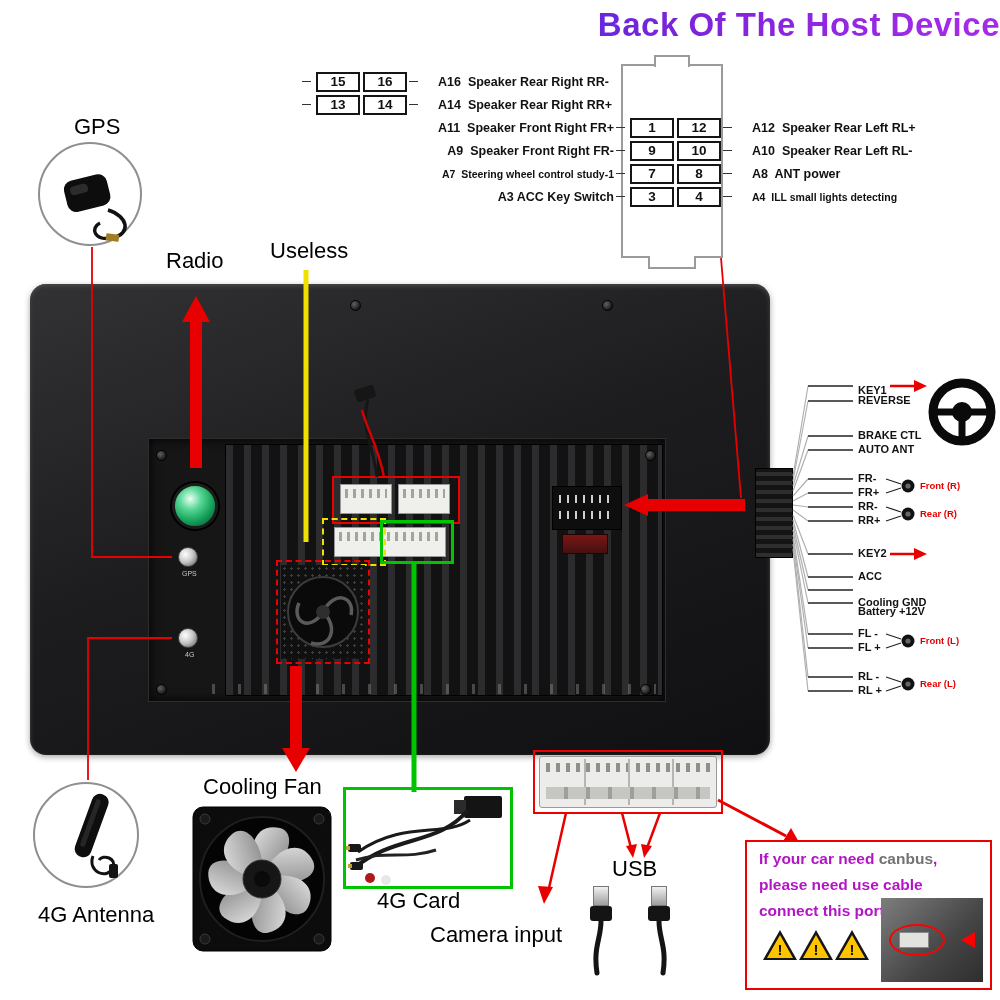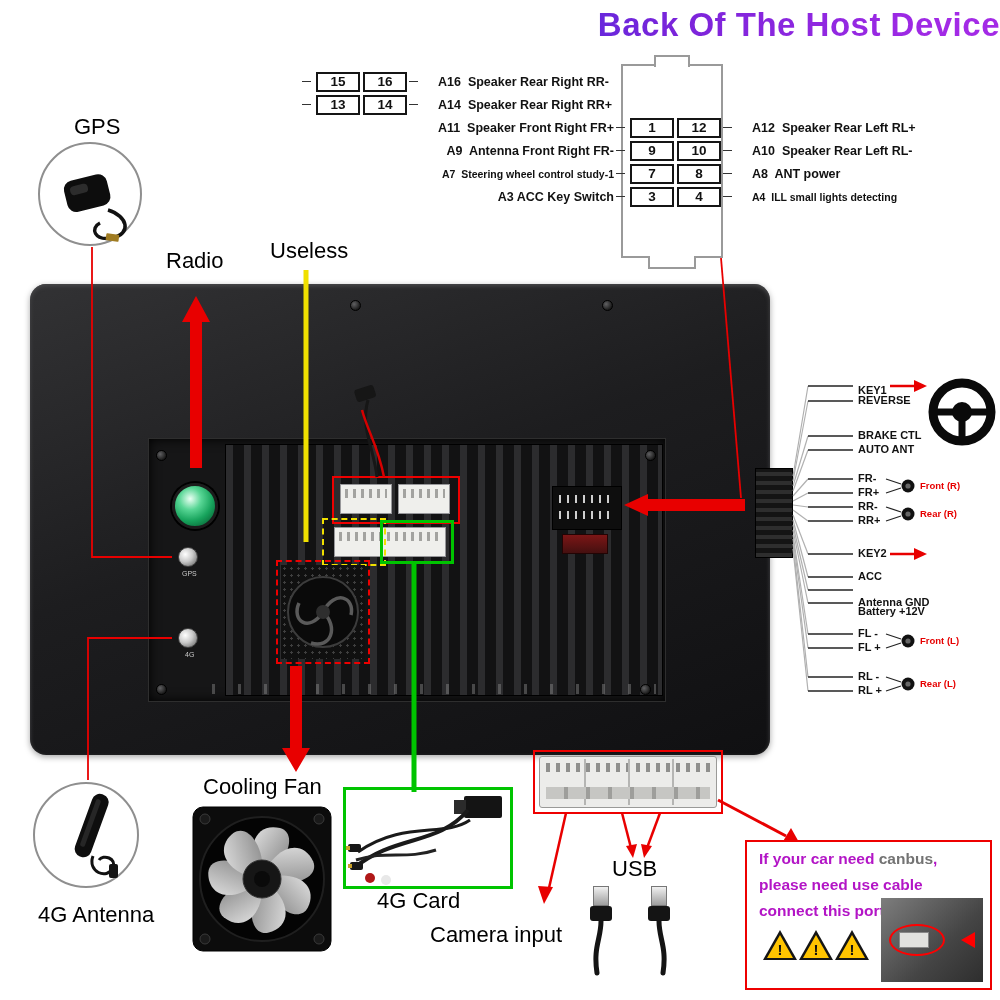--- a/index.html
+++ b/index.html
@@ -99,21 +99,21 @@
       </div>
     <div class="pin-row">
         <span class="pl">A11  Speaker Front Right FR+</span>
         <span class="tick"></span>
         <span class="cell">1</span>
         <span class="cell">12</span>
         <span class="tick"></span>
         <span class="pr">A12  Speaker Rear Left RL+</span>
       </div>
     <div class="pin-row">
-        <span class="pl">A9  Antenna Front Right FR-</span>
+        <span class="pl">A9  Speaker Front Right FR-</span>
         <span class="tick"></span>
         <span class="cell">9</span>
         <span class="cell">10</span>
         <span class="tick"></span>
         <span class="pr">A10  Speaker Rear Left RL-</span>
       </div>
     <div class="pin-row">
         <span class="pl">A7  Steering wheel control study-1</span>
         <span class="tick"></span>
         <span class="cell">7</span>
@@ -279,21 +279,21 @@
   <div class="hl" style="top:394px">REVERSE</div>
   <div class="hl" style="top:429px">BRAKE CTL</div>
   <div class="hl" style="top:443px">AUTO ANT</div>
   <div class="hl" style="top:472px">FR-</div>
   <div class="hl" style="top:486px">FR+</div>
   <div class="hl" style="top:500px">RR-</div>
   <div class="hl" style="top:514px">RR+</div>
   <div class="hl" style="top:547px">KEY2</div>
   <div class="hl" style="top:570px">ACC</div>
   <div class="hl" style="top:605px">Battery +12V</div>
-  <div class="hl" style="top:596px">Antenna GND</div>
+  <div class="hl" style="top:596px">Cooling GND</div>
   <div class="hl" style="top:627px">FL -</div>
   <div class="hl" style="top:641px">FL +</div>
   <div class="hl" style="top:670px">RL -</div>
   <div class="hl" style="top:684px">RL +</div>
 
   <div class="sp" style="top:480px">Front (R)</div>
   <div class="sp" style="top:508px">Rear (R)</div>
   <div class="sp" style="top:635px">Front (L)</div>
   <div class="sp" style="top:678px">Rear (L)</div>
 

